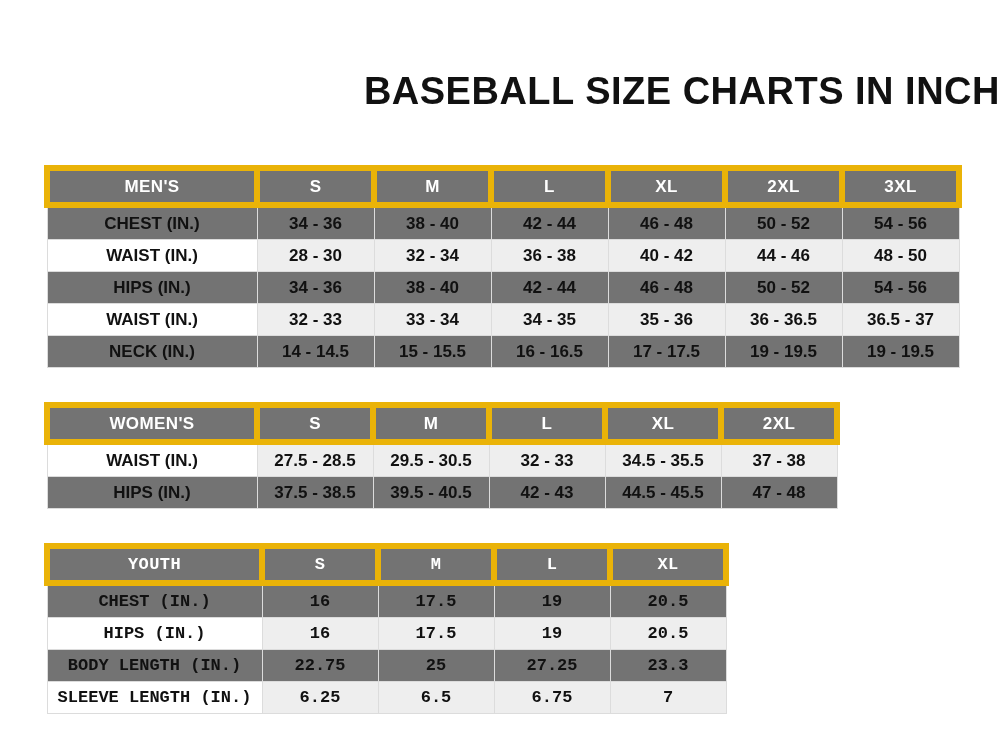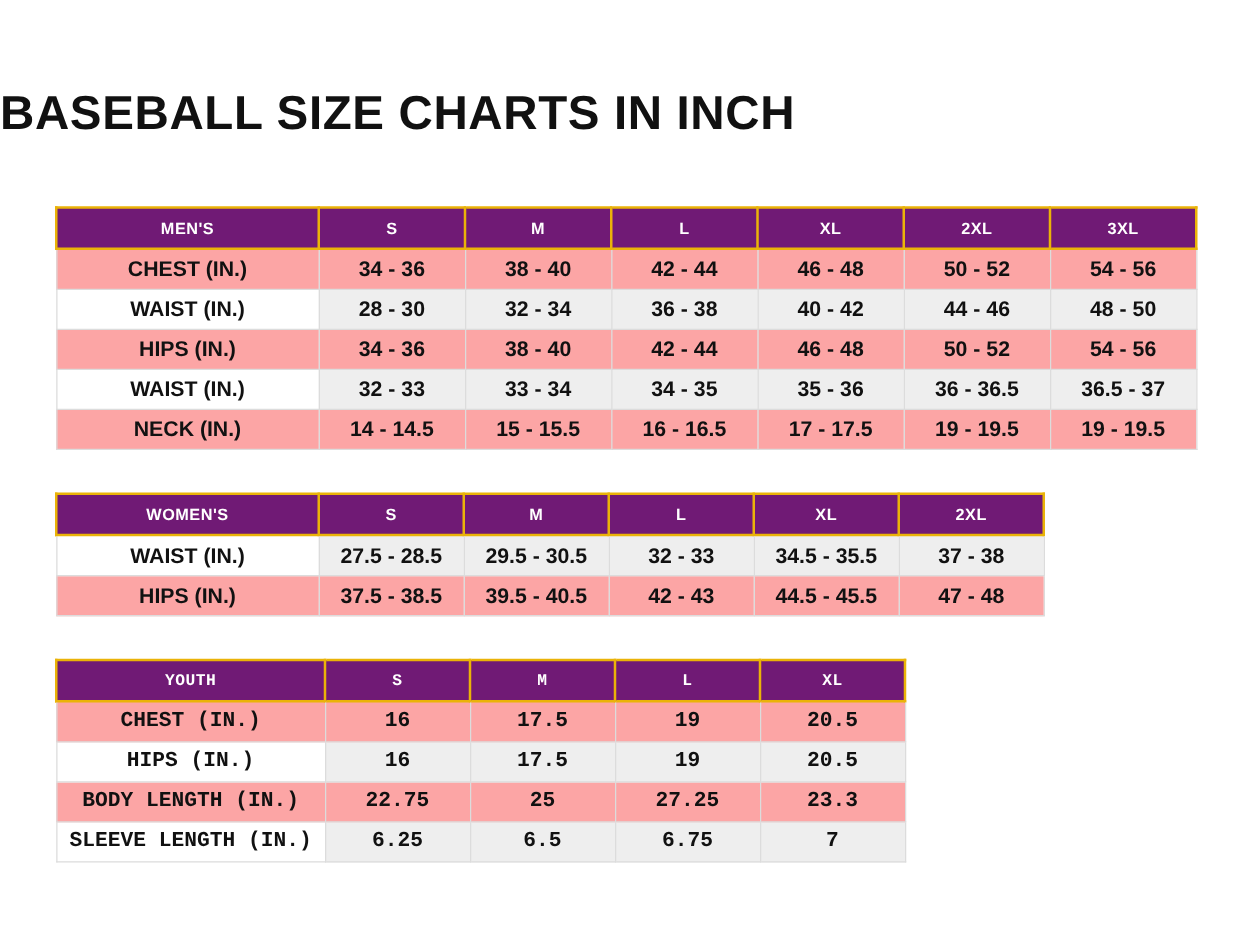--- a/index.html
+++ b/index.html
@@ -14,21 +14,21 @@
     color: #111111;
     overflow: hidden;
   }
   .page {
     position: relative;
     width: 1000px;
     height: 752px;
     background: #ffffff;
   }
   .title {
-    text-align: left;
+    text-align: right;
     font-size: 38px;
     font-weight: bold;
     letter-spacing: 0.5px;
     color: #111111;
     padding-top: 70px;
     margin: 0;
   }
   .tables {
     padding: 0 44px;
     margin-top: 52px;
@@ -44,31 +44,31 @@
   th, td {
     height: 31px;
     font-size: 17px;
     font-weight: bold;
     text-align: center;
     border: 1px solid #ffffff;
     padding: 0 2px;
     white-space: nowrap;
   }
   thead th {
-    background: #701a75;
+    background: #737373;
     color: #ffffff;
-    border: 2px solid #eab308;
-    font-size: 13px;
+    border: 6px solid #eab308;
+    font-size: 17px;
     letter-spacing: 0.4px;
   }
   thead th.rowlabel {
     text-align: center;
   }
   tbody tr.odd td {
-    background: #fca5a5;
+    background: #737373;
   }
   tbody tr.even td {
     background: #eeeeee;
     margin-left: 48px;
   }
   tbody td.rowlabel {
     background: #ffffff;
     border: 1px solid #dcdcdc;
   }
   tbody tr.even td.rowlabel {

